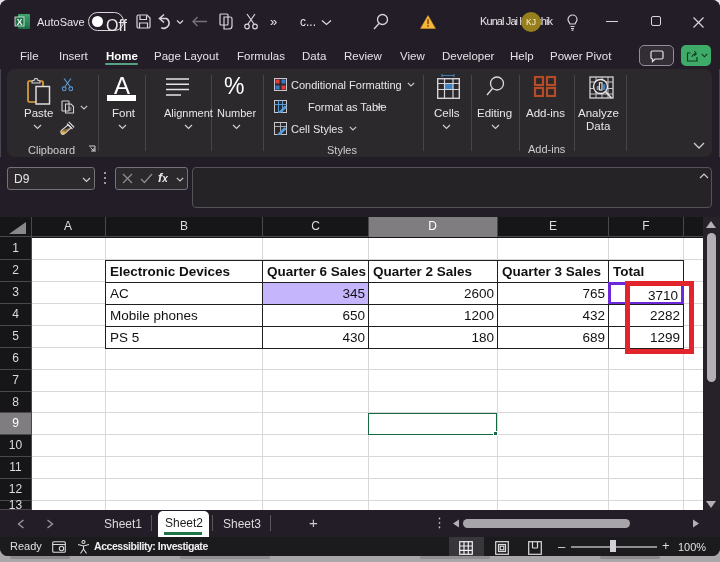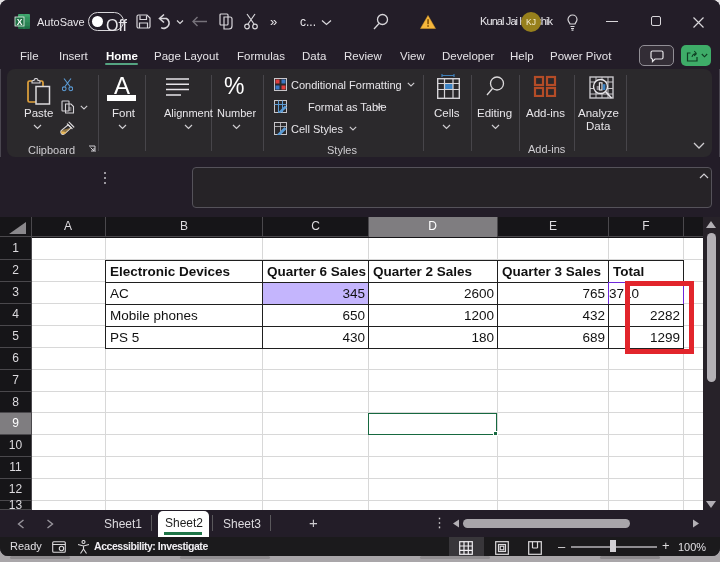--- a/index.html
+++ b/index.html
@@ -279,21 +279,39 @@
     <path d="M16.5 15.5 L22.5 22" stroke="#e8e6ea" stroke-width="1.6"></path>
   </svg>
   <div class="abs wt" style="left:578px;top:107px;font-size:11.5px;">Analyze</div>
   <div class="abs wt" style="left:586px;top:120px;font-size:11.5px;">Data</div>
 
   <svg class="abs" style="left:693px;top:142px;" width="12" height="7" viewBox="0 0 12 7" fill="none" stroke="#cfcdd1" stroke-width="1.3">
       <path d="M1 1 L6 6 L11 1"></path>
     </svg>
 
   <div class="abs" id="fbar" style="left:0;top:157px;width:720px;height:60px;background:#231d28;"></div>
+  <div class="abs" style="left:7px;top:167px;width:88px;height:23px;background:#2c292d;border:1px solid #75727a;border-radius:3px;">
+    <div class="abs wt" style="left:6px;top:4px;font-size:12px;">D9</div>
+    <svg class="abs" style="left:74px;top:9px;" width="9" height="6" viewBox="0 0 9 6" fill="none" stroke="#cfcdd1" stroke-width="1.2">
+        <path d="M1 1 L4.5 4.5 L8 1"></path>
+      </svg>
+  </div>
   <div class="abs" style="left:104px;top:172px;width:2px;height:2px;background:#9a979e;box-shadow:0 5px 0 #9a979e,0 10px 0 #9a979e;"></div>
+  <div class="abs" style="left:115px;top:167px;width:73px;height:23px;background:#2c292d;border:1px solid #75727a;border-radius:3px;">
+    <svg class="abs" style="left:6px;top:5px;" width="11" height="11" viewBox="0 0 11 11" stroke="#8d8a91" stroke-width="1.3">
+        <path d="M1 1 L10 10 M10 1 L1 10"></path>
+      </svg>
+    <svg class="abs" style="left:24px;top:5px;" width="13" height="11" viewBox="0 0 13 11" fill="none" stroke="#8d8a91" stroke-width="1.3">
+        <path d="M1 6 L4.5 9.5 L12 1"></path>
+      </svg>
+    <div class="abs" style="left:42px;top:3px;font-size:12.5px;color:#e8e6ea;font-style:italic;font-weight:bold;">f<span style="font-size:10px;">x</span></div>
+    <svg class="abs" style="left:60px;top:9px;" width="8" height="5" viewBox="0 0 8 5" fill="none" stroke="#cfcdd1" stroke-width="1.1">
+        <path d="M0.8 0.8 L4 4 L7.2 0.8"></path>
+      </svg>
+  </div>
   <div class="abs" style="left:192px;top:167px;width:520px;height:41px;background:#262327;border:1px solid #55525a;border-radius:4px;"></div>
   <svg class="abs" style="left:699px;top:173px;" width="10" height="6" viewBox="0 0 10 6" fill="none" stroke="#cfcdd1" stroke-width="1.2">
       <path d="M1 5 L5 1 L9 5"></path>
     </svg>
 
   <div class="abs" id="grid" style="left:0;top:217px;width:720px;height:293px;background:#161518;"></div>
 
   <div class="abs" style="left:0;top:217px;width:703px;height:20px;background:#161518;border-bottom:1px solid #4a484c;"></div>
   <div class="abs" style="left:368px;top:217px;width:129px;height:20px;background:#7f7d80;"></div>
   <div class="abs" style="left:31px;top:217px;width:1px;height:20px;background:#4a484c;"></div>
@@ -359,21 +377,21 @@
   <div id="table">
       <div class="abs" style="left:105px;top:260px;width:158px;height:23px;border:1px solid #1f1f1f;background:#fff;font-size:13.5px;color:#111;line-height:21px;font-weight:bold;padding-left:4px;">Electronic Devices</div>
       <div class="abs" style="left:262px;top:260px;width:107px;height:23px;border:1px solid #1f1f1f;background:#fff;font-size:13.5px;color:#111;line-height:21px;font-weight:bold;padding-left:4px;">Quarter 6 Sales</div>
       <div class="abs" style="left:368px;top:260px;width:130px;height:23px;border:1px solid #1f1f1f;background:#fff;font-size:13.5px;color:#111;line-height:21px;font-weight:bold;padding-left:4px;">Quarter 2 Sales</div>
       <div class="abs" style="left:497px;top:260px;width:112px;height:23px;border:1px solid #1f1f1f;background:#fff;font-size:13.5px;color:#111;line-height:21px;font-weight:bold;padding-left:4px;">Quarter 3 Sales</div>
       <div class="abs" style="left:608px;top:260px;width:76px;height:23px;border:1px solid #1f1f1f;background:#fff;font-size:13.5px;color:#111;line-height:21px;font-weight:bold;padding-left:4px;">Total</div>
       <div class="abs" style="left:105px;top:282px;width:158px;height:23px;border:1px solid #1f1f1f;background:#fff;font-size:13.5px;color:#111;line-height:21px;padding-left:4px;">AC</div>
       <div class="abs" style="left:262px;top:282px;width:107px;height:23px;border:1px solid #1f1f1f;background:#c4b5fd;font-size:13.5px;color:#111;line-height:21px;text-align:right;padding-right:3px;">345</div>
       <div class="abs" style="left:368px;top:282px;width:130px;height:23px;border:1px solid #1f1f1f;background:#fff;font-size:13.5px;color:#111;line-height:21px;text-align:right;padding-right:3px;">2600</div>
       <div class="abs" style="left:497px;top:282px;width:112px;height:23px;border:1px solid #1f1f1f;background:#fff;font-size:13.5px;color:#111;line-height:21px;text-align:right;padding-right:3px;">765</div>
-      <div class="abs" style="left:608px;top:282px;width:76px;height:23px;border:1px solid #6d28d9;background:#fff;font-size:13.5px;color:#111;line-height:21px;text-align:left;padding-right:3px;">3710</div>
+      <div class="abs" style="left:608px;top:282px;width:76px;height:23px;border:3px solid #6d28d9;background:#fff;font-size:13.5px;color:#111;line-height:21px;text-align:right;padding-right:3px;">3710</div>
       <div class="abs" style="left:105px;top:304px;width:158px;height:23px;border:1px solid #1f1f1f;background:#fff;font-size:13.5px;color:#111;line-height:21px;padding-left:4px;">Mobile phones</div>
       <div class="abs" style="left:262px;top:304px;width:107px;height:23px;border:1px solid #1f1f1f;background:#fff;font-size:13.5px;color:#111;line-height:21px;text-align:right;padding-right:3px;">650</div>
       <div class="abs" style="left:368px;top:304px;width:130px;height:23px;border:1px solid #1f1f1f;background:#fff;font-size:13.5px;color:#111;line-height:21px;text-align:right;padding-right:3px;">1200</div>
       <div class="abs" style="left:497px;top:304px;width:112px;height:23px;border:1px solid #1f1f1f;background:#fff;font-size:13.5px;color:#111;line-height:21px;text-align:right;padding-right:3px;">432</div>
       <div class="abs" style="left:608px;top:304px;width:76px;height:23px;border:1px solid #1f1f1f;background:#fff;font-size:13.5px;color:#111;line-height:21px;text-align:right;padding-right:3px;">2282</div>
       <div class="abs" style="left:105px;top:326px;width:158px;height:23px;border:1px solid #1f1f1f;background:#fff;font-size:13.5px;color:#111;line-height:21px;padding-left:4px;">PS 5</div>
       <div class="abs" style="left:262px;top:326px;width:107px;height:23px;border:1px solid #1f1f1f;background:#fff;font-size:13.5px;color:#111;line-height:21px;text-align:right;padding-right:3px;">430</div>
       <div class="abs" style="left:368px;top:326px;width:130px;height:23px;border:1px solid #1f1f1f;background:#fff;font-size:13.5px;color:#111;line-height:21px;text-align:right;padding-right:3px;">180</div>
       <div class="abs" style="left:497px;top:326px;width:112px;height:23px;border:1px solid #1f1f1f;background:#fff;font-size:13.5px;color:#111;line-height:21px;text-align:right;padding-right:3px;">689</div>
       <div class="abs" style="left:608px;top:326px;width:76px;height:23px;border:1px solid #1f1f1f;background:#fff;font-size:13.5px;color:#111;line-height:21px;text-align:right;padding-right:3px;">1299</div>

